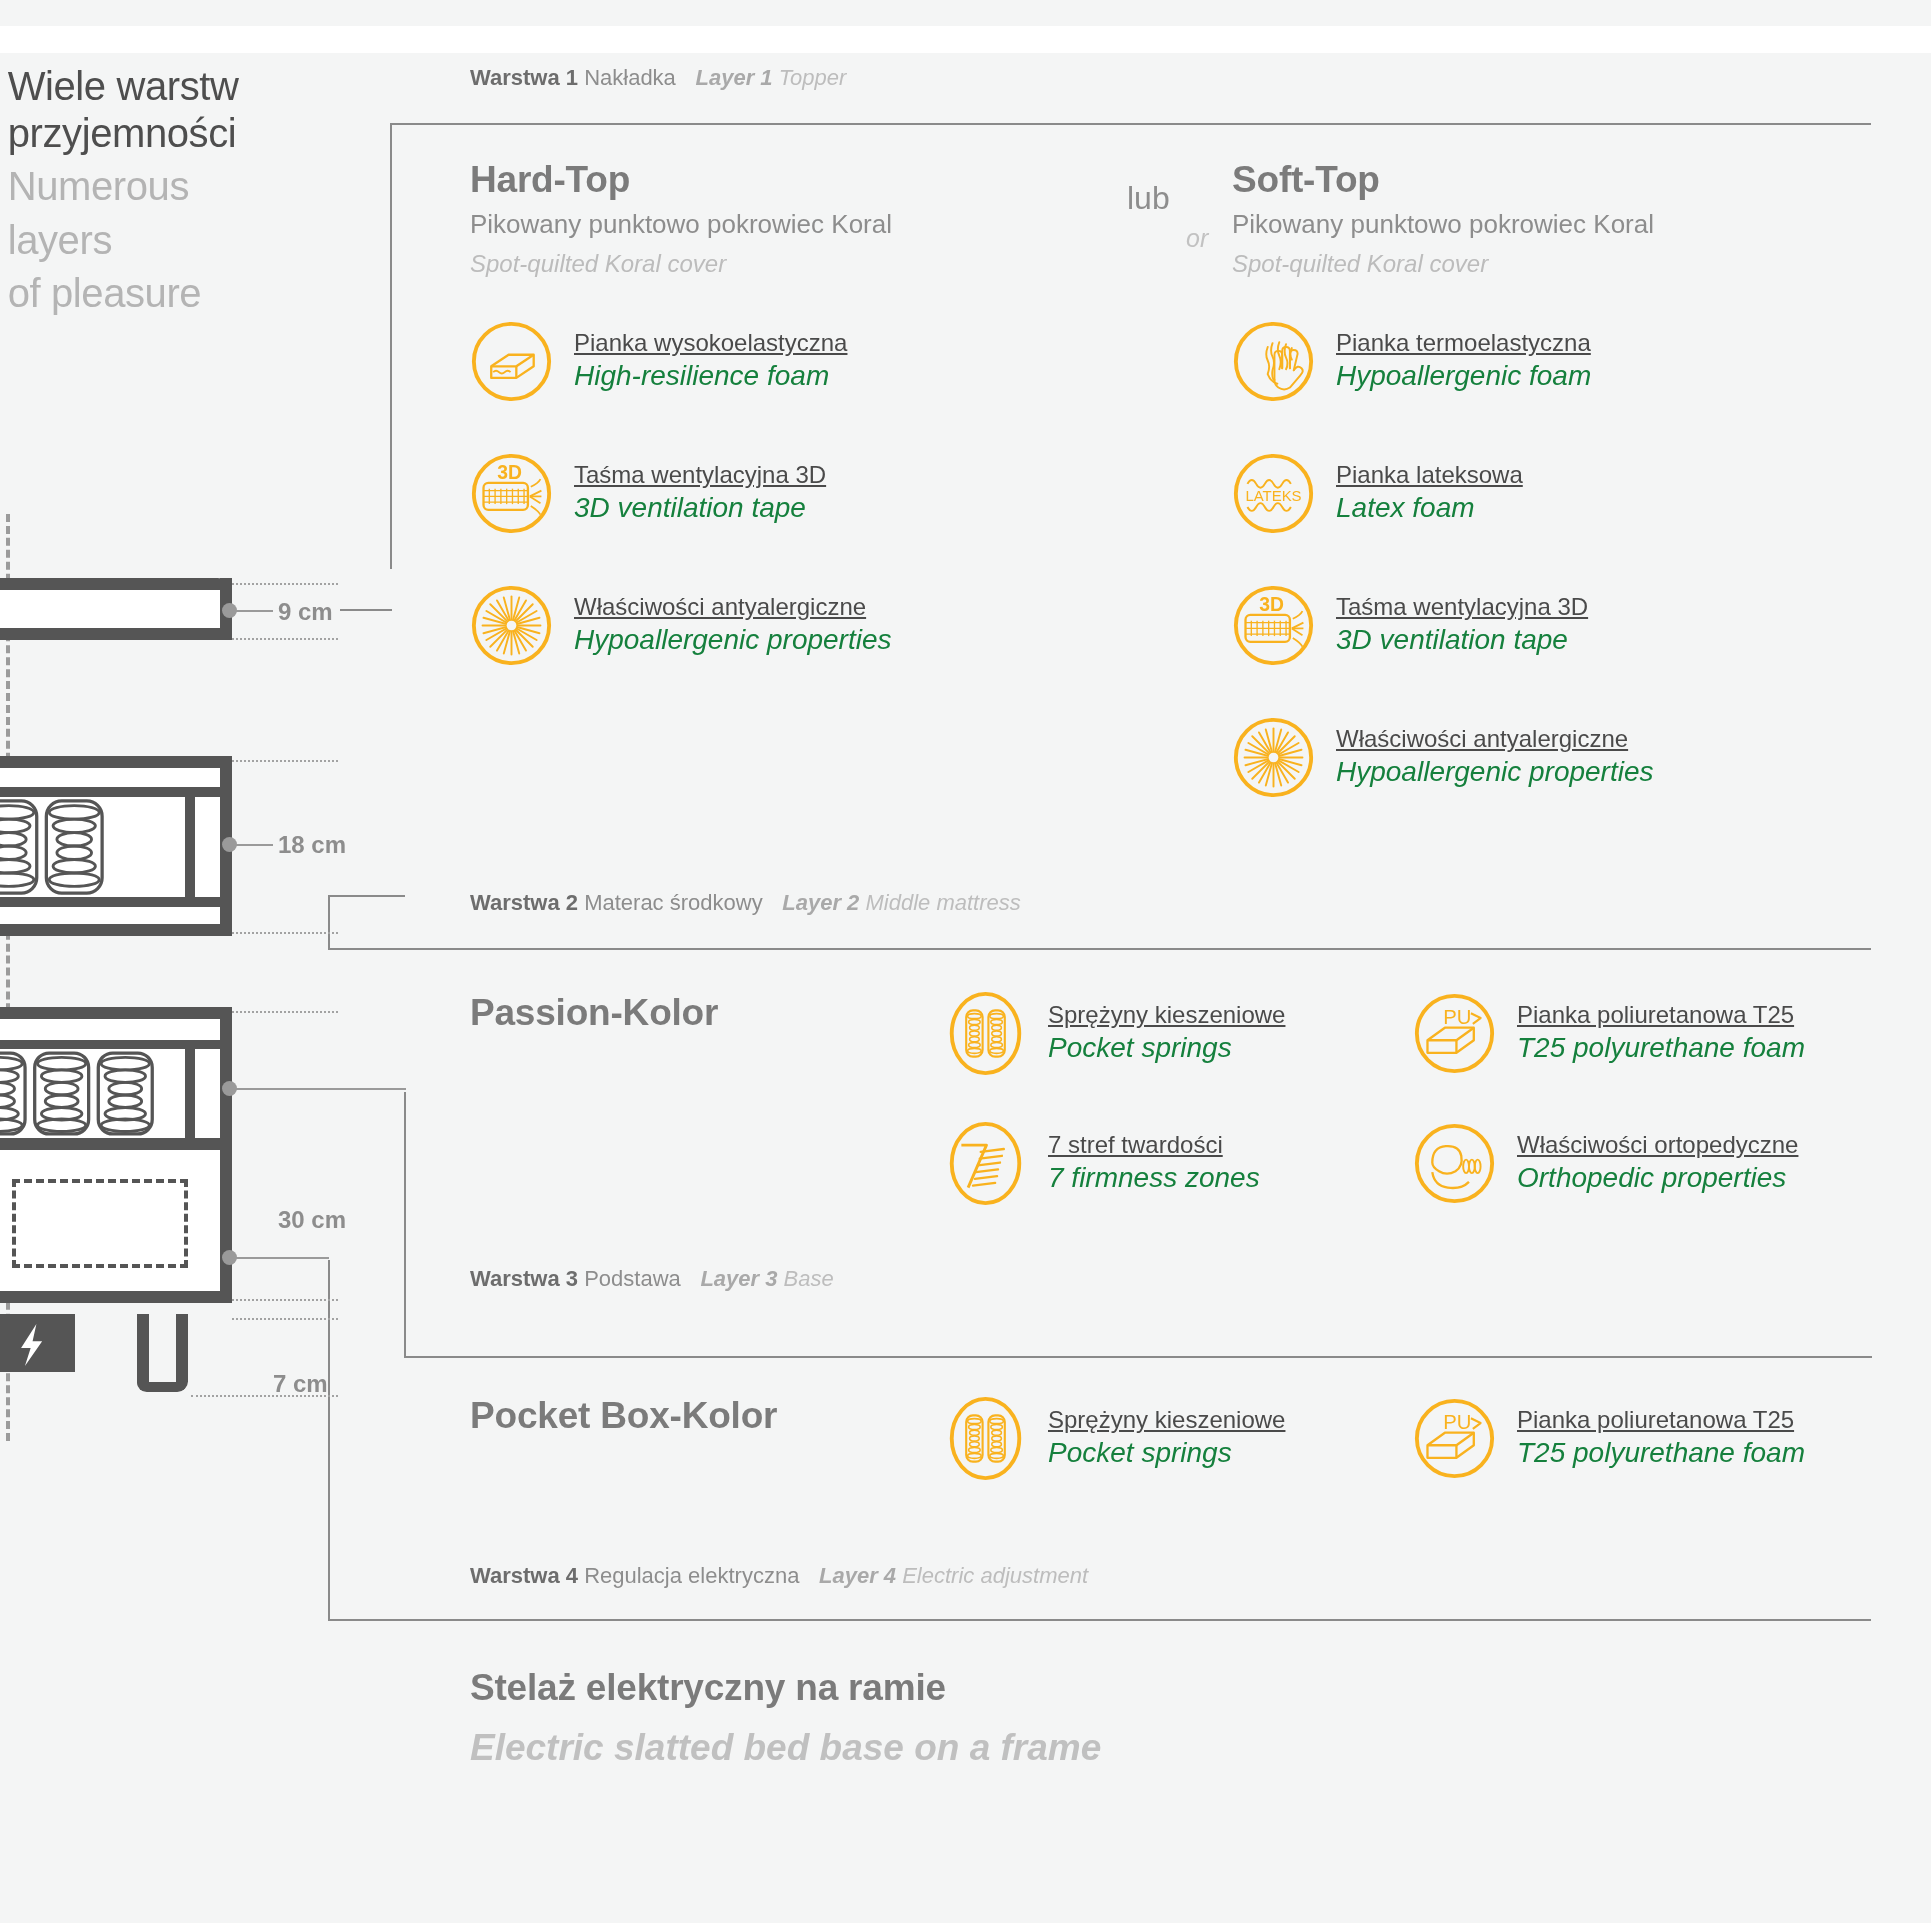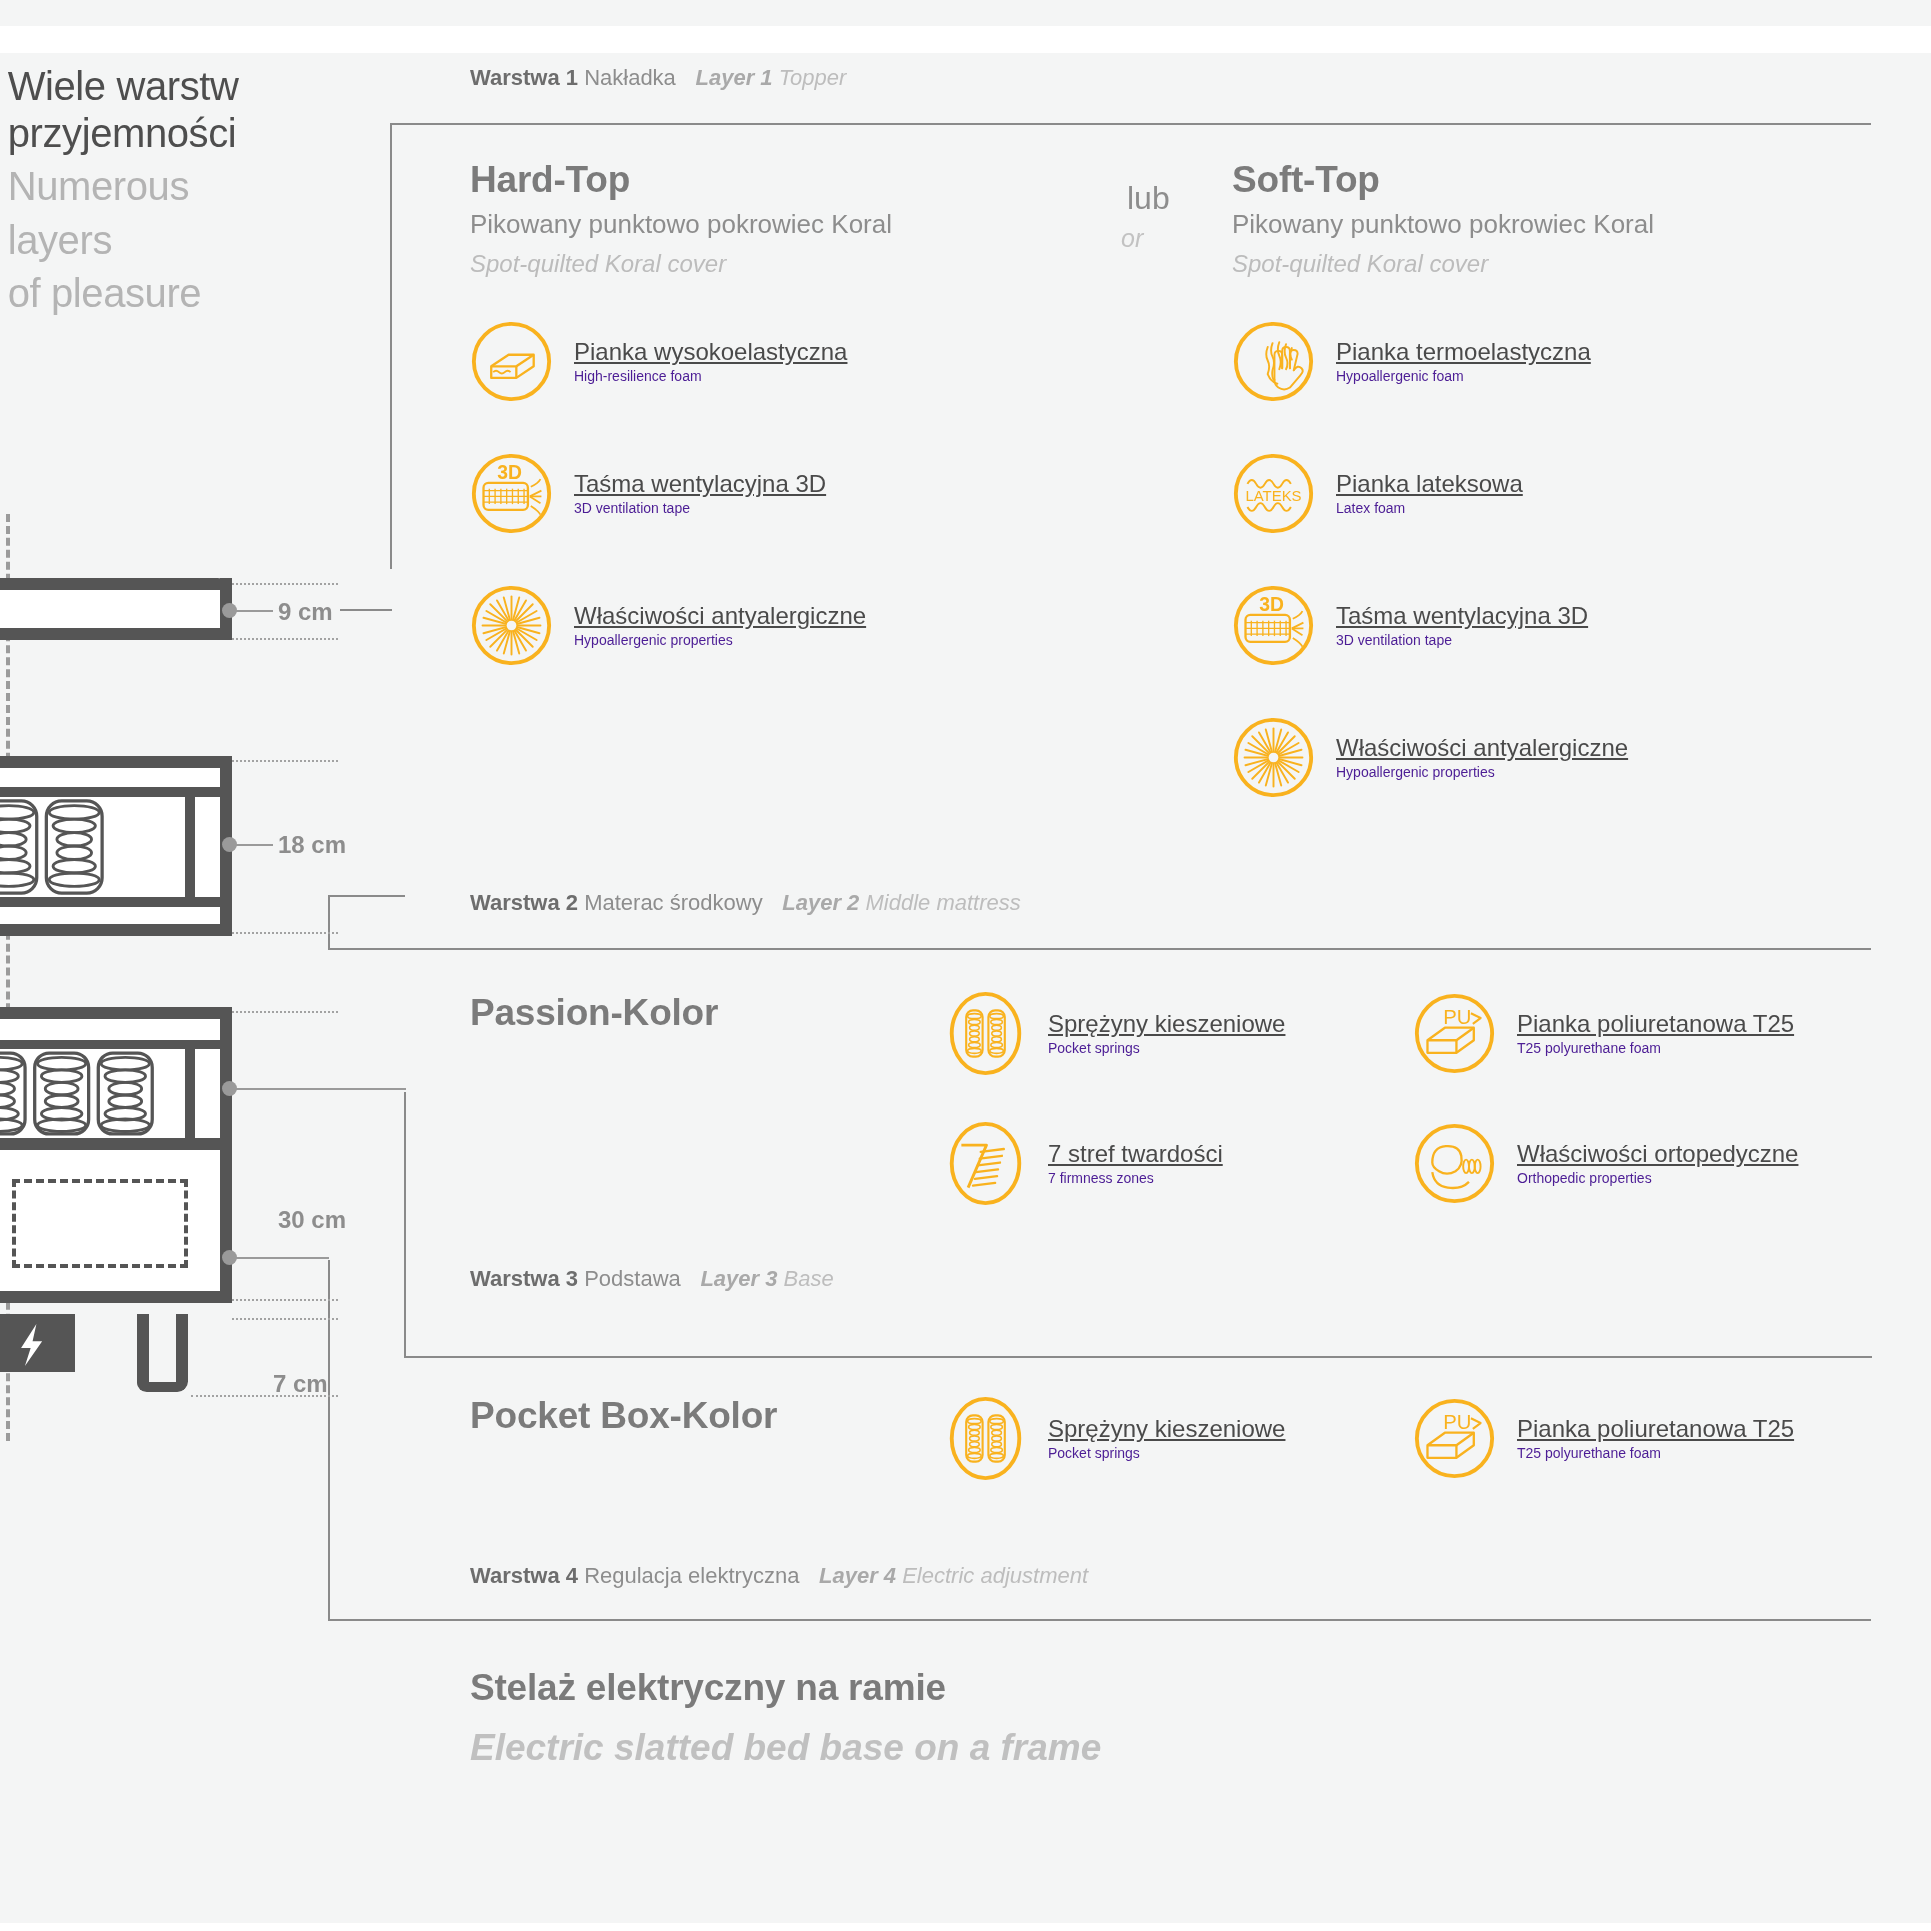--- a/index.html
+++ b/index.html
@@ -41,21 +41,21 @@
   .prod-sub1 { position: absolute; font-size: 26px; color: #8d8d8d; white-space: nowrap; }
   .prod-sub2 { position: absolute; font-size: 24px; color: #bcbcbc; font-style: italic; white-space: nowrap; }
   .lub { position: absolute; font-size: 32px; color: #8d8d8d; }
   .lub-en { position: absolute; font-size: 25px; color: #c2c2c2; font-style: italic; }
 
   
   .feat { position: absolute; display: flex; align-items: center; }
   .feat .ico { width: 83px; height: 83px; flex: 0 0 83px; position: relative; }
   .feat .txt { margin-left: 21px; }
   .feat .t1 { font-size: 24px; color: #4a4a4a; white-space: nowrap; line-height: 1.25; text-decoration: underline; }
-  .feat .t2 { font-size: 14px; color: #4c1d95; white-space: nowrap; line-height: 1.3; }
+  .feat .t2 { font-size: 28px; color: #15803d; font-style: italic; white-space: nowrap; line-height: 1.3; }
 
   
   .dim { position: absolute; font-size: 24px; font-weight: bold; color: #8d8d8d; white-space: nowrap; }
   .dimline { position: absolute; background: #9a9a9a; height: 1.9px; }
   .dimdot { position: absolute; width: 15.4px; height: 15.4px; border-radius: 50%; background: #9a9a9a; }
   .dotted { position: absolute; height: 0; border-top: 2.9px dotted #a2a2a2; }
   .dashed-v { position: absolute; width: 0; border-left: 4.8px dashed #9b9b9b; }
 
   
   .mz { position: absolute; }
@@ -87,21 +87,21 @@
   </div>
 
   <div class="rule hline" style="left:390px; top:97px; width:1481px;"></div>
   <div class="rule vline" style="left:390px; top:97px; height:446px;"></div>
 
   <div class="prod-title" style="left:470px; top:133px;">Hard-Top</div>
   <div class="prod-sub1" style="left:470px; top:183px;">Pikowany punktowo pokrowiec Koral</div>
   <div class="prod-sub2" style="left:470px; top:224px;">Spot-quilted Koral cover</div>
 
   <div class="lub" style="left:1127px; top:154px;">lub</div>
-  <div class="lub-en" style="left:1121px; top:198px;">or</div>
+  <div class="lub-en" style="left:1186px; top:198px;">or</div>
 
   <div class="feat" style="left:470px; top:294px;">
     <div class="ico">
       <svg width="83" height="83" viewBox="0 0 86 86">
         <circle cx="43" cy="43" r="39" fill="none" stroke="#f9b21e" stroke-width="4"></circle>
         <path d="M22 48 L40 36 L66 36 L66 48 L48 60 L22 60 Z" fill="none" stroke="#f9b21e" stroke-width="2.4" stroke-linejoin="round"></path>
         <path d="M22 48 L48 48 L66 36" fill="none" stroke="#f9b21e" stroke-width="2.4"></path>
         <path d="M48 48 L48 60" fill="none" stroke="#f9b21e" stroke-width="2.4"></path>
         <path d="M24 54 q3 -3 6 0 t6 0 t6 0" fill="none" stroke="#f9b21e" stroke-width="2"></path>
       </svg>

